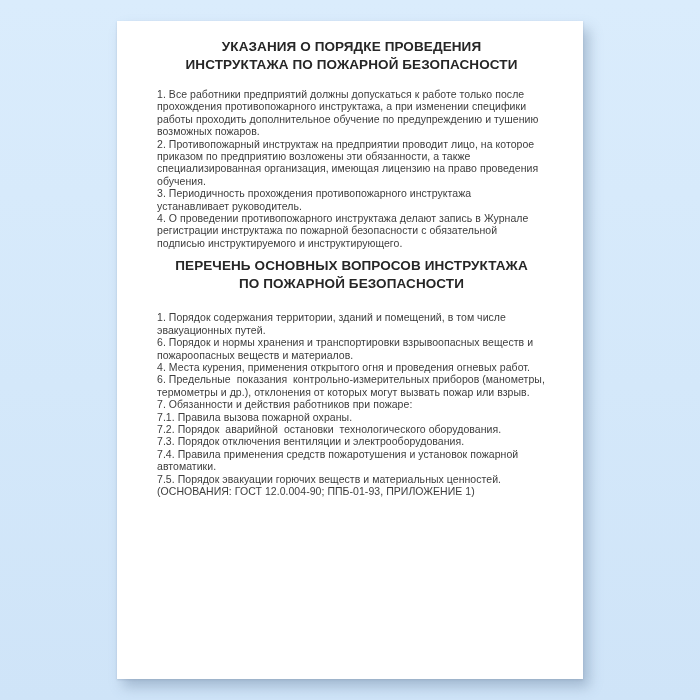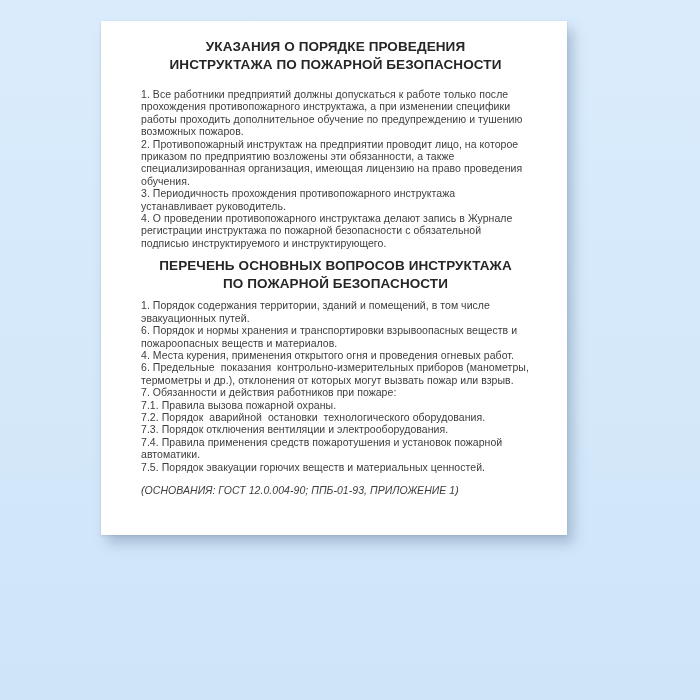--- a/index.html
+++ b/index.html
@@ -13,54 +13,52 @@
     background: linear-gradient(180deg, #daecfc 0%, #d4e8fa 55%, #cfe4f8 100%);
     font-family: "Liberation Sans", sans-serif;
   }
   .stage {
     position: relative;
     width: 700px;
     height: 700px;
   }
   .page {
     position: absolute;
-    left: 101px;
+    left: 117px;
     top: 21px;
     width: 466px;
-    height: 514px;
+    height: 658px;
     background: #ffffff;
     box-shadow: 0 1px 2px rgba(125,145,170,0.35),
                 6px 8px 12px rgba(110,135,165,0.45);
     box-sizing: border-box;
     padding: 17px 37px 0 40px;
   }
   .doc-title {
     font-size: 13.5px;
     font-weight: bold;
     line-height: 17.5px;
     text-align: center;
     color: #262626;
     margin: 0 18px 15px 18px;
     letter-spacing: 0.1px;
   }
   .doc-title.second {
     margin-top: 8px;
-    margin-bottom: 7px;
+    margin-bottom: 19px;
   }
   .para {
     font-size: 10.5px;
     line-height: 12.4px;
     color: #3d3d3d;
     margin: 0;
     white-space: pre-wrap;
     letter-spacing: 0.05px;
   }
   .basis {
-    margin-top: 11px;
-    font-style: italic;
   }
 </style>
 </head>
 <body>
 
 <div class="stage">
   <div class="page">
 
     <h1 class="doc-title">УКАЗАНИЯ О ПОРЯДКЕ ПРОВЕДЕНИЯ ИНСТРУКТАЖА ПО ПОЖАРНОЙ БЕЗОПАСНОСТИ</h1>
 

